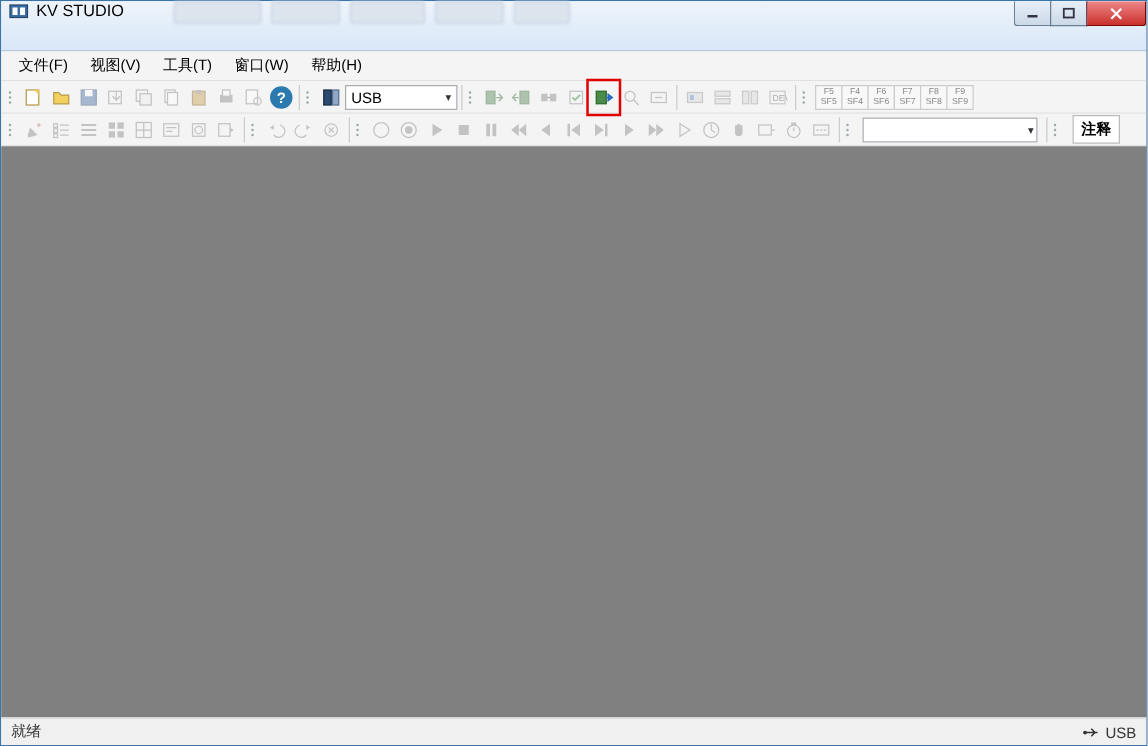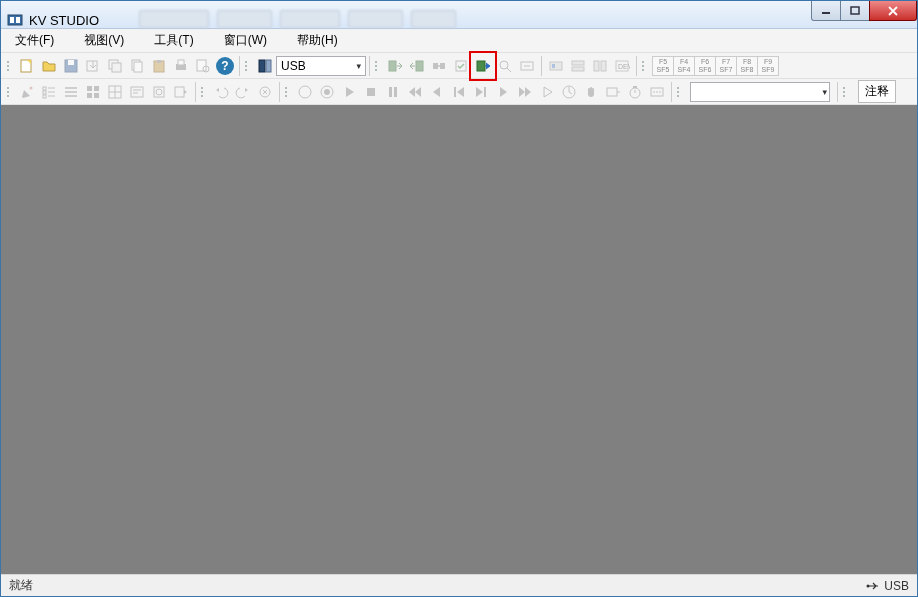--- a/index.html
+++ b/index.html
@@ -1,29 +1,29 @@
 <!DOCTYPE html>
 <html><head>
 <meta charset="utf-8">
 <style>
 * { margin: 0; padding: 0; box-sizing: border-box; }
 body { font-family: "Microsoft YaHei", "Segoe UI", Tahoma, sans-serif; font-size: 12px; background: #fff; }
 .window { width: 918px; height: 597px; border: 1px solid #3a74a8; display: flex; flex-direction: column; background: #fff; }
-.titlebar { height: 28px; background: linear-gradient(#eef4fb, #d9e7f8); display: flex; align-items: flex-end; padding: 0 0 0 6px; border-bottom: 1px solid #b6c9de; position: relative; }
+.titlebar { height: 40px; background: linear-gradient(#eef4fb, #d9e7f8); display: flex; align-items: flex-start; padding: 0 0 0 6px; border-bottom: 1px solid #b6c9de; position: relative; }
 .titlebar .app-icon { width: 16px; height: 16px; margin-right: 6px; display: inline-flex; }
 .titlebar .title { font-size: 13px; color: #000; flex: 0 0 auto; }
 .titlebar .blur-tabs { display: flex; gap: 8px; margin-left: 40px; }
 .titlebar .blur-tab { width: 60px; height: 18px; background: #dce4ee; border: 1px solid #c1cedd; border-radius: 2px; filter: blur(1.2px); }
 .win-controls { position: absolute; right: 0; top: 0; display: flex; height: 20px; }
 .win-btn { width: 30px; height: 20px; border: 1px solid #6a7f96; border-top: none; display: flex; align-items: center; justify-content: center; font-size: 10px; background: linear-gradient(#e6eef8, #cdd9e8); margin-left: -1px; }
 .win-btn.min, .win-btn.max { color: #334; }
 .win-btn.close { width: 48px; background: linear-gradient(#e88, #c9302c); color: #fff; border-color: #7a0000; border-top-right-radius: 0; }
 .win-btn.min { border-bottom-left-radius: 3px; }
 .win-btn.close { border-bottom-right-radius: 3px; }
-.menubar { height: 24px; background: #f4f4f4; display: flex; align-items: center; padding: 0 6px; gap: 14px; border-bottom: 1px solid #e0e0e0; }
+.menubar { height: 24px; background: #f4f4f4; display: flex; align-items: center; padding: 0 6px; gap: 2px; border-bottom: 1px solid #e0e0e0; }
 .menubar .menu-item { padding: 3px 8px; font-size: 12px; color: #000; cursor: default; }
 .toolbar { height: 26px; background: #f4f4f4; display: flex; align-items: center; padding: 0 4px; border-bottom: 1px solid #e0e0e0; }
 .tb-grip { width: 6px; height: 20px; display: flex; flex-direction: column; justify-content: center; gap: 2px; margin: 0 3px 0 2px; }
 .tb-grip span { width: 2px; height: 2px; background: #9aa; border-radius: 50%; }
 .tb-btn { width: 22px; height: 22px; display: inline-flex; align-items: center; justify-content: center; margin: 0 0px; border: 1px solid transparent; color: #555; }
 .tb-btn.disabled { opacity: 0.45; }
 .tb-sep { width: 1px; height: 20px; background: #ccc; margin: 0 3px; }
 .tb-select { height: 20px; font-size: 12px; border: 1px solid #abadb3; padding: 0 18px 0 4px; background: #fff; appearance: none; position: relative; width: 90px; }
 .select-wrap { position: relative; display: inline-flex; align-items: center; }
 .select-wrap::after { content: "▾"; position: absolute; right: 5px; font-size: 9px; color: #333; pointer-events: none; }
@@ -32,21 +32,21 @@
 .fkey-row { display: flex; gap: 0px; margin-left: 2px; }
 .fkey { width: 22px; height: 20px; border: 1px solid #ccc; background: #f8f8f8; font-size: 7px; color: #888; display: flex; flex-direction: column; align-items: center; justify-content: center; line-height: 1; margin-left: -1px; }
 .fkey .top { font-size: 7px; }
 .fkey .bot { font-size: 7px; margin-top: 1px; }
 .combo { height: 20px; width: 140px; border: 1px solid #abadb3; background: #fff; display: flex; align-items: center; justify-content: flex-end; padding-right: 2px; margin: 0 4px; }
 .combo .arrow { font-size: 9px; color: #333; }
 .workspace { flex: 1; background: #808080; }
 .statusbar { height: 22px; background: #f0f0f0; border-top: 1px solid #d6d6d6; display: flex; align-items: center; padding: 0 8px; font-size: 12px; color: #333; }
 .statusbar .spacer { flex: 1; }
 .statusbar .usb-ind { display: flex; align-items: center; gap: 4px; }
-.annotation-label { padding: 2px 6px; margin-left: 6px; border: 1px solid #bbb; background: #fff; }
+.annotation-label { padding: 2px 6px; margin-left: 6px; border: 1px solid #bbb; background: #fff; font-weight: bold; }
 svg { display: block; }
 .help-icon { width: 18px; height: 18px; border-radius: 50%; background: #2a7ab0; color: #fff; display: flex; align-items: center; justify-content: center; font-weight: bold; font-size: 12px; }
 </style>
 </head>
 <body>
 
 <div class="window">
 
   <div class="titlebar">
     <span class="app-icon">

